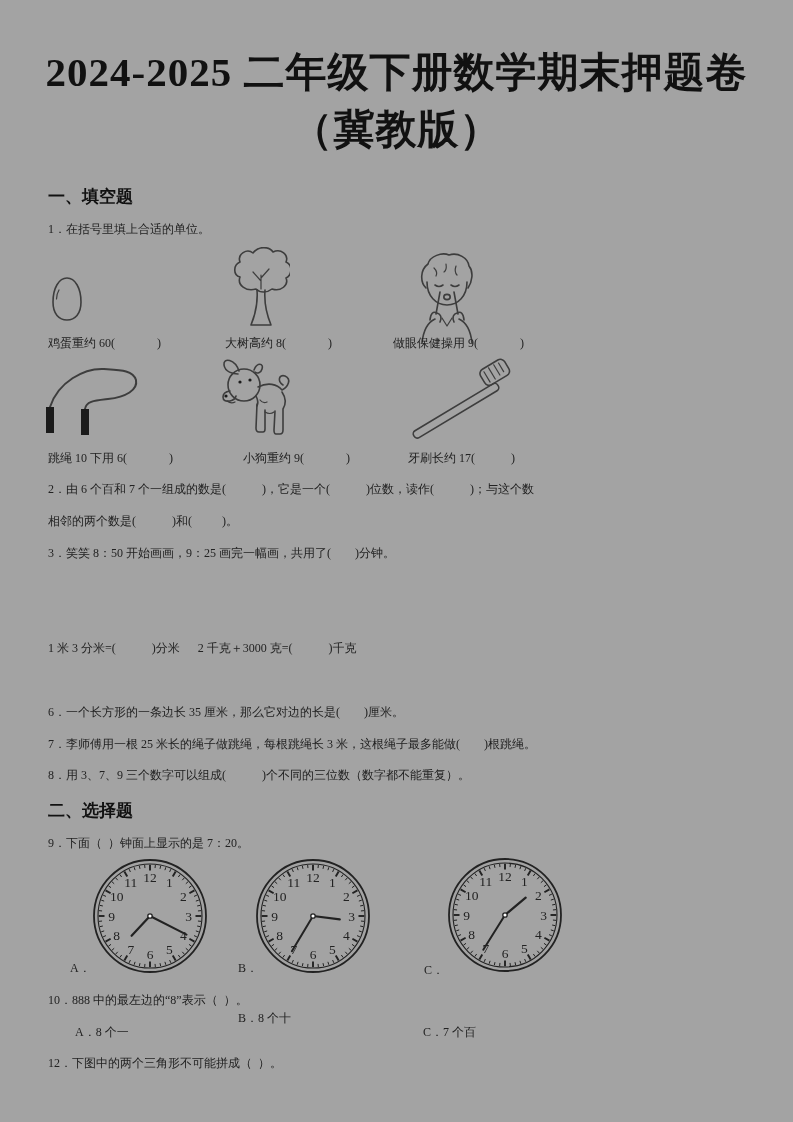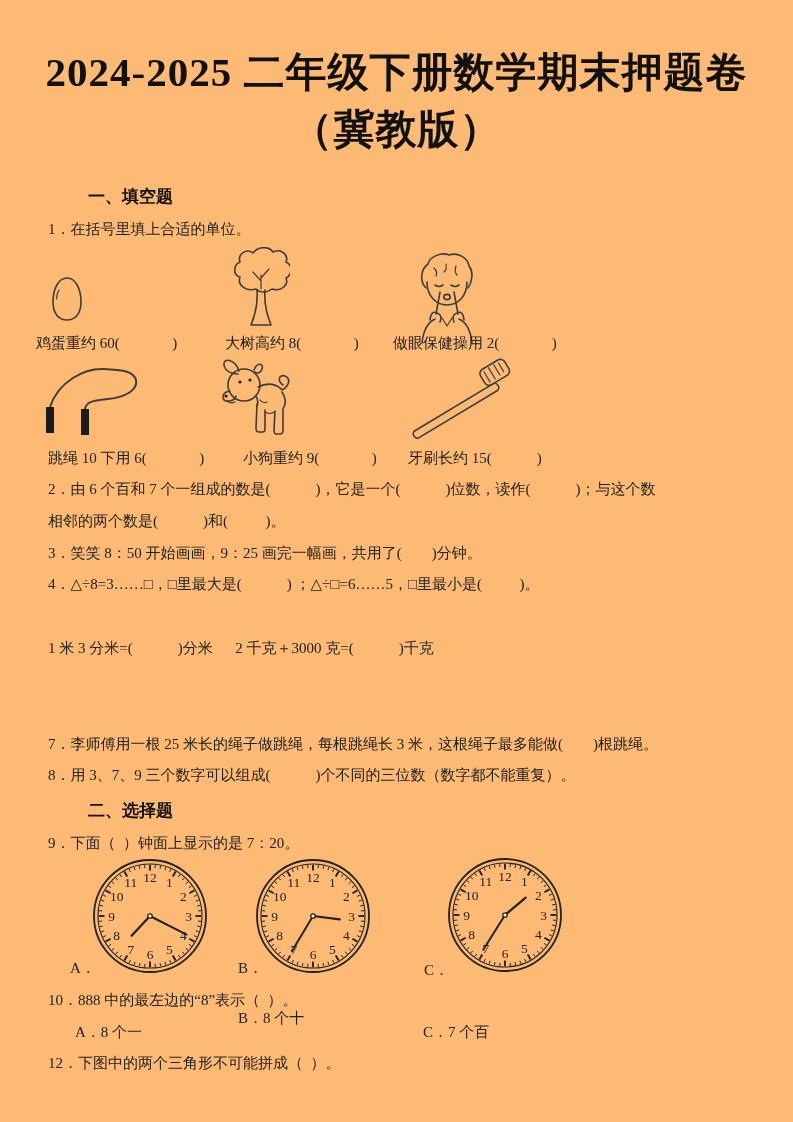--- a/index.html
+++ b/index.html
@@ -1,39 +1,39 @@
 <!DOCTYPE html>
 <html><head>
 <meta charset="utf-8">
 <style>
   html,body{margin:0;padding:0;background:#ffffff;}
   .page{
     position:relative;
     width:793px;height:1122px;
-    background:#fdba74;
+    background:#a3a3a3;
     font-family:"Liberation Serif","DejaVu Serif",serif;
     color:#1e1e1e;
     overflow:hidden;
   }
   .title{
     position:absolute;left:0;right:0;top:44px;
     text-align:center;
     font-size:41px;line-height:57px;
     font-weight:bold;
     letter-spacing:1px;
     color:#111;
   }
   .line{
     position:absolute;
     white-space:pre;
-    font-size:15px;
+    font-size:12px;
     line-height:22px;
     color:#222;
   }
-  .heading{font-weight:bold;font-size:17px;color:#111;margin-left:40px;}
+  .heading{font-weight:bold;font-size:17px;color:#111;}
   .illu{position:absolute;}
   .illu svg{display:block;}
   .ink{stroke:#3d3d3d;fill:none;stroke-width:1.6;stroke-linecap:round;stroke-linejoin:round;}
   .ink-thin{stroke:#3d3d3d;fill:none;stroke-width:1.2;stroke-linecap:round;stroke-linejoin:round;}
   .ink-fill{fill:#1b1b1b;stroke:none;}
   .clock{position:absolute;}
 </style>
 </head>
 <body>
 
@@ -67,23 +67,23 @@
       <path class="ink-thin" d="M18,16 Q22,20 20,24 M30,12 Q31,18 28,20 M40,14 Q38,20 41,23"></path>
       <path class="ink" d="M19,33 Q23,36 27,33 M35,33 Q39,36 43,33"></path>
       <ellipse class="ink" cx="31" cy="45" rx="3.2" ry="2.6"></ellipse>
       <path class="ink" d="M24,40 L20,62 M38,40 L42,62"></path>
       <path class="ink" d="M14,68 Q15,58 21,61 Q27,63 24,70 M48,68 Q47,58 41,61 Q35,63 38,70"></path>
       <path class="ink" d="M6,91 Q8,72 19,67 M56,91 Q54,72 43,67"></path>
       <path class="ink-thin" d="M26,66 L31,74 L36,66"></path>
     </svg>
   </div>
 
-  <div class="line" style="left:36px;top:332px">鸡蛋重约 60(              )</div>
+  <div class="line" style="left:48px;top:332px">鸡蛋重约 60(              )</div>
   <div class="line" style="left:225px;top:332px">大树高约 8(              )</div>
-  <div class="line" style="left:393px;top:332px">做眼保健操用 2(              )</div>
+  <div class="line" style="left:393px;top:332px">做眼保健操用 9(              )</div>
 
   <div class="illu" style="left:40px;top:357px">
     <svg width="120" height="92" viewBox="0 0 120 92">
       <path class="ink" style="stroke-width:2" d="M10,50 C18,25 44,11 64,12 C80,13 93,13 96,23 C98,33 86,40 68,42 C55,43.5 46,44 45,52"></path>
       <rect class="ink-fill" x="6" y="50" width="8" height="26"></rect>
       <rect class="ink-fill" x="41" y="52" width="8" height="26"></rect>
     </svg>
   </div>
   <div class="illu" style="left:213px;top:356px">
     <svg width="92" height="88" viewBox="0 0 92 88">
@@ -108,27 +108,27 @@
       <g transform="translate(8,80) rotate(-31)">
         <rect class="ink" x="0" y="-4" width="98" height="8" rx="3.5"></rect>
         <rect class="ink" x="88" y="-22" width="28" height="18" rx="5"></rect>
         <path class="ink-thin" d="M93,-19 L93,-7 M99,-20 L99,-7 M105,-20 L105,-8 M110,-19 L110,-9"></path>
       </g>
     </svg>
   </div>
 
   <div class="line" style="left:48px;top:447px">跳绳 10 下用 6(              )</div>
   <div class="line" style="left:243px;top:447px">小狗重约 9(              )</div>
-  <div class="line" style="left:408px;top:447px">牙刷长约 15(            )</div>
+  <div class="line" style="left:408px;top:447px">牙刷长约 17(            )</div>
 
   <div class="line" style="left:48px;top:478px">2．由 6 个百和 7 个一组成的数是(            )，它是一个(            )位数，读作(            )；与这个数</div>
   <div class="line" style="left:48px;top:510px">相邻的两个数是(            )和(          )。</div>
   <div class="line" style="left:48px;top:542px">3．笑笑 8：50 开始画画，9：25 画完一幅画，共用了(        )分钟。</div>
-  <div class="line" style="left:48px;top:573px">4．△÷8=3……□，□里最大是(            ) ；△÷□=6……5，□里最小是(          )。</div>
   <div class="line" style="left:48px;top:637px">1 米 3 分米=(            )分米      2 千克＋3000 克=(            )千克</div>
+  <div class="line" style="left:48px;top:701px">6．一个长方形的一条边长 35 厘米，那么它对边的长是(        )厘米。</div>
   <div class="line" style="left:48px;top:733px">7．李师傅用一根 25 米长的绳子做跳绳，每根跳绳长 3 米，这根绳子最多能做(        )根跳绳。</div>
   <div class="line" style="left:48px;top:764px">8．用 3、7、9 三个数字可以组成(            )个不同的三位数（数字都不能重复）。</div>
 
   <div class="line heading" style="left:48px;top:800px">二、选择题</div>
   <div class="line" style="left:48px;top:832px">9．下面（  ）钟面上显示的是 7：20。</div>
 
   <div class="clock" style="left:91px;top:857px">
     <svg class="clock-svg" width="118" height="118" viewBox="0 0 118 118">
         <circle cx="59" cy="59" r="56" fill="none" stroke="#222222" stroke-width="1.8"></circle>
         <circle cx="59" cy="59" r="52" fill="none" stroke="#222222" stroke-width="1.1"></circle>

